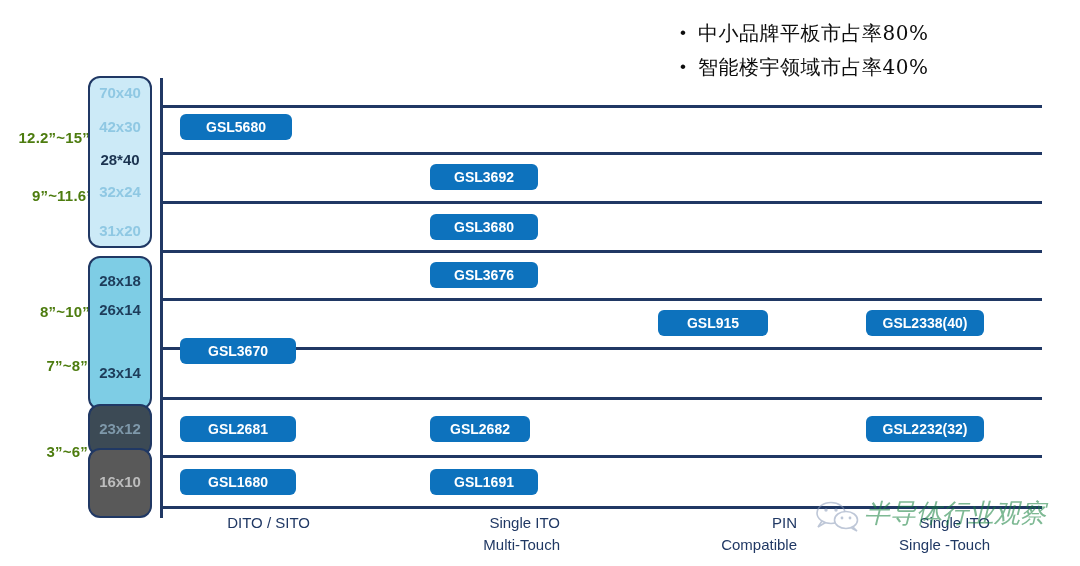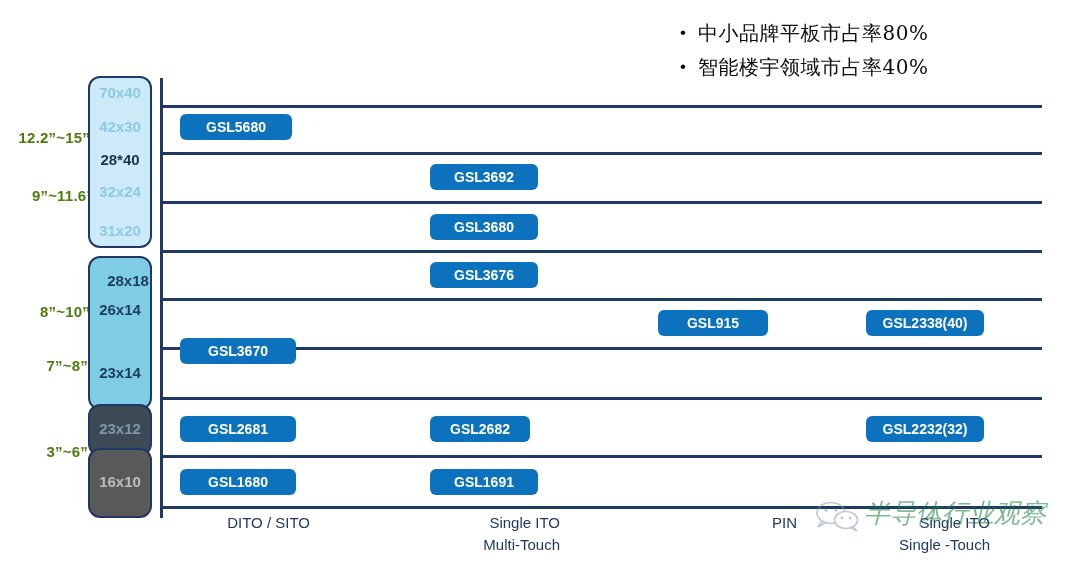--- a/index.html
+++ b/index.html
@@ -108,21 +108,21 @@
   <div class="resblock b2" style="top:256px;height:154px;"></div>
   <div class="resblock b3" style="top:404px;height:52px;"></div>
   <div class="resblock b4" style="top:448px;height:70px;"></div>
 
   <div class="rescell pale" style="left:88px;top:84px;">70x40</div>
   <div class="rescell pale" style="left:88px;top:118px;">42x30</div>
   <div class="rescell dark" style="left:88px;top:151px;">28*40</div>
   <div class="rescell pale" style="left:88px;top:183px;">32x24</div>
   <div class="rescell pale" style="left:88px;top:222px;">31x20</div>
 
-  <div class="rescell mid" style="left:96px;top:272px;">28x18</div>
+  <div class="rescell mid" style="left:88px;top:272px;">28x18</div>
   <div class="rescell mid" style="left:88px;top:301px;">26x14</div>
   <div class="rescell mid" style="left:88px;top:364px;">23x14</div>
 
   <div class="rescell onslate" style="left:88px;top:420px;">23x12</div>
   <div class="rescell ongray" style="left:88px;top:473px;">16x10</div>
 
   <div class="vaxis"></div>
 
   <div class="rowline" style="top:105px;width:882px;"></div>
   <div class="rowline" style="top:152px;width:882px;"></div>
@@ -150,20 +150,21 @@
   <div class="colhdr" style="left:155px;top:512px;width:155px;">
     <div>DITO / SITO</div>
     <div></div>
   </div>
   <div class="colhdr" style="left:405px;top:512px;width:155px;">
     <div>Single ITO</div>
     <div>Multi-Touch</div>
   </div>
   <div class="colhdr" style="left:642px;top:512px;width:155px;">
     <div>PIN</div>
+    <div>Compatible</div>
   </div>
   <div class="colhdr" style="left:835px;top:512px;width:155px;">
     <div>Single ITO</div>
     <div>Single -Touch</div>
   </div>
 
   <div class="watermark">
     <svg class="wm-icon" width="52" height="32" viewBox="0 0 52 32">
       <g fill="none" stroke="#8a9ab8" stroke-width="1.6">
         <ellipse cx="19" cy="13" rx="14" ry="10.5"></ellipse>

